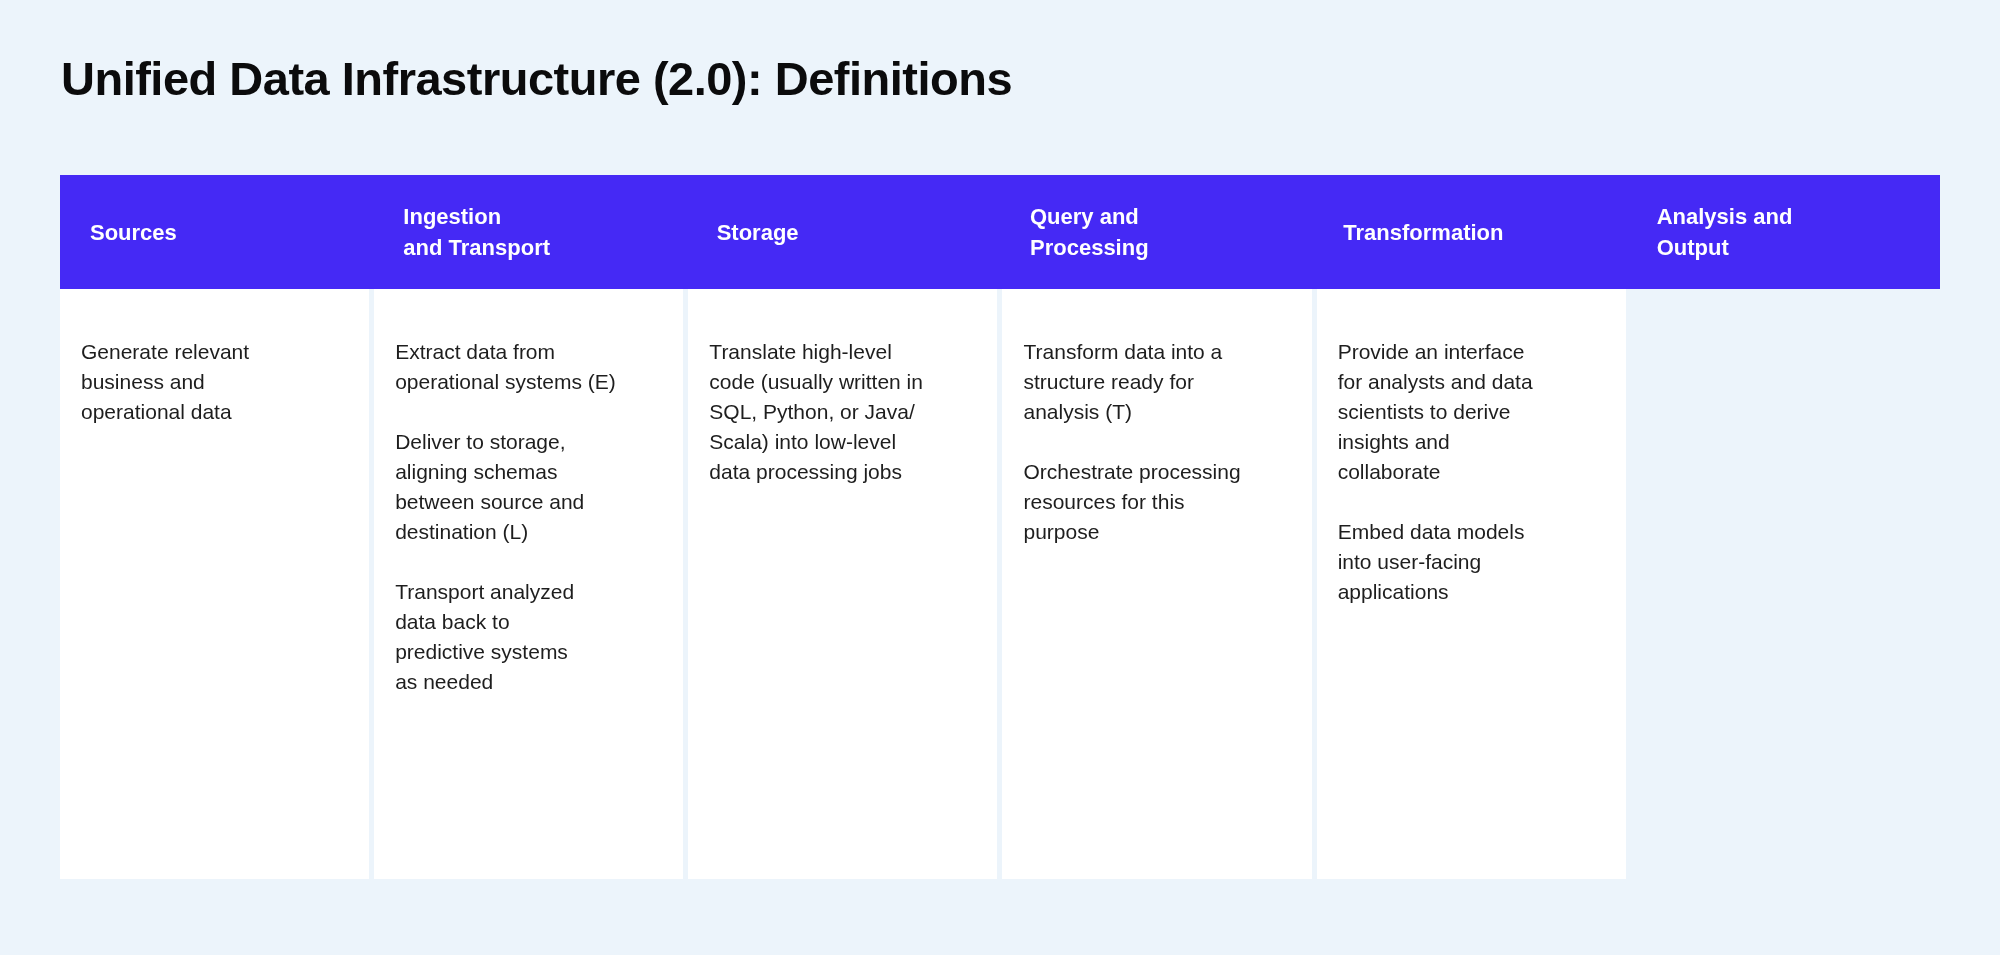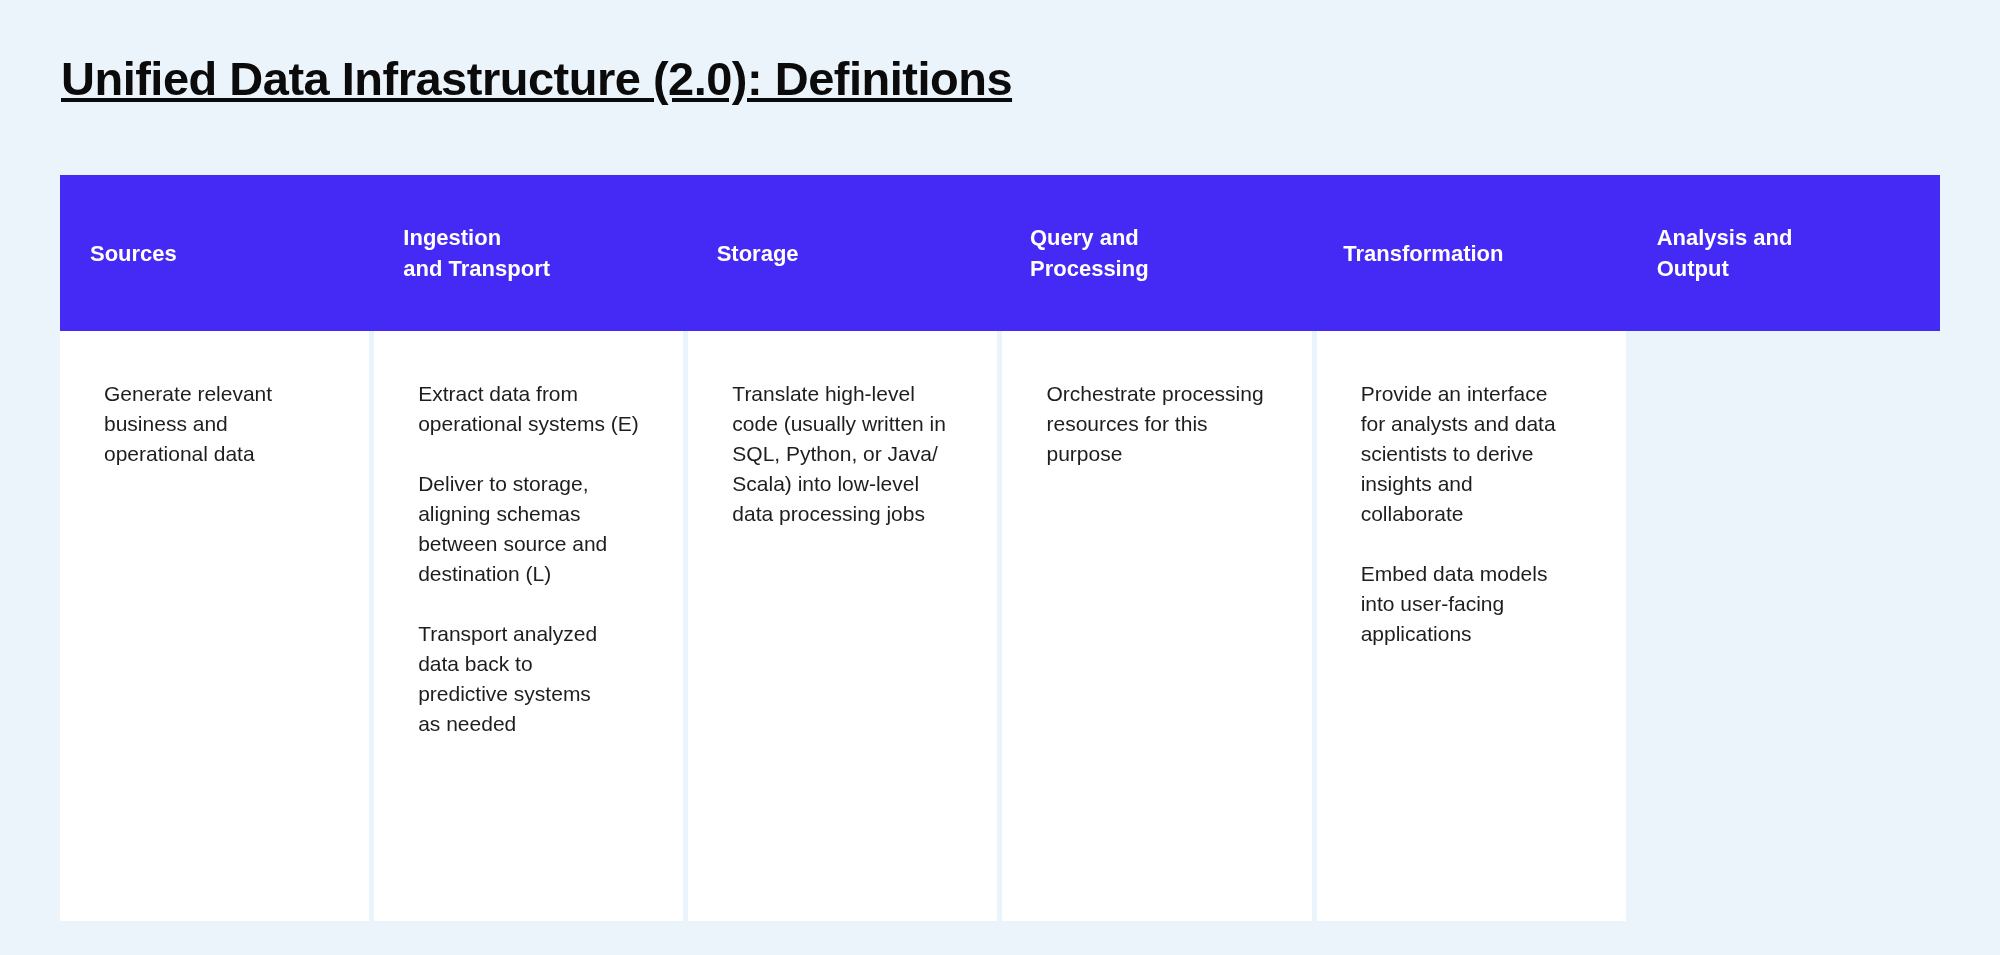--- a/index.html
+++ b/index.html
@@ -25,53 +25,52 @@
   }
   .title {
     position: absolute;
     left: 61px;
     top: 50px;
     font-size: 47px;
     line-height: 1.25;
     font-weight: 700;
     letter-spacing: -0.5px;
     color: var(--title-text);
-    text-decoration: underline;
   }
   .table {
     position: absolute;
     left: 60px;
     top: 175px;
     width: 1880px;
   }
   .thead {
     display: grid;
     grid-template-columns: repeat(6, 1fr);
     align-items: center;
-    height: 156px;
+    height: 114px;
     background: var(--header-bg);
   }
   .th {
     padding: 0 24px 0 30px;
     color: var(--header-text);
     font-size: 22px;
     font-weight: 700;
     line-height: 31px;
     white-space: pre-line;
   }
   .tbody {
     display: grid;
     grid-template-columns: repeat(6, 1fr);
     column-gap: 5px;
     height: 590px;
     background: var(--background);
   }
   .td {
     background: var(--cell-bg);
-    padding: 48px 22px 0 44px;
+    padding: 48px 22px 0 21px;
     color: var(--body-text);
     font-size: 21px;
     line-height: 30px;
   }
   .para {
     white-space: pre-line;
     margin-bottom: 30px;
   }
   .para:last-child { margin-bottom: 0; }
 </style>
@@ -119,20 +118,23 @@
 
       <div class="td">
         <p class="para">Translate high-level
 code (usually written in
 SQL, Python, or Java/
 Scala) into low-level
 data processing jobs</p>
       </div>
 
       <div class="td">
+        <p class="para">Transform data into a
+structure ready for
+analysis (T)</p>
         <p class="para">Orchestrate processing
 resources for this
 purpose</p>
       </div>
 
       <div class="td">
         <p class="para">Provide an interface
 for analysts and data
 scientists to derive
 insights and

